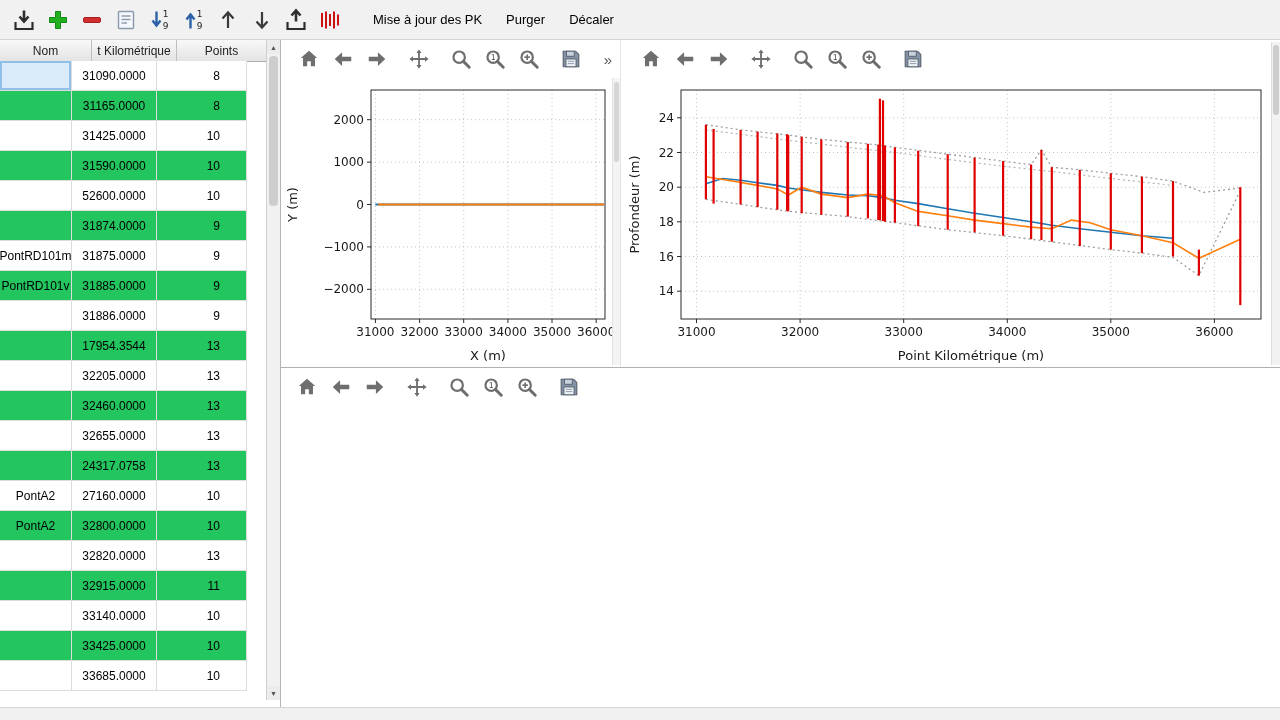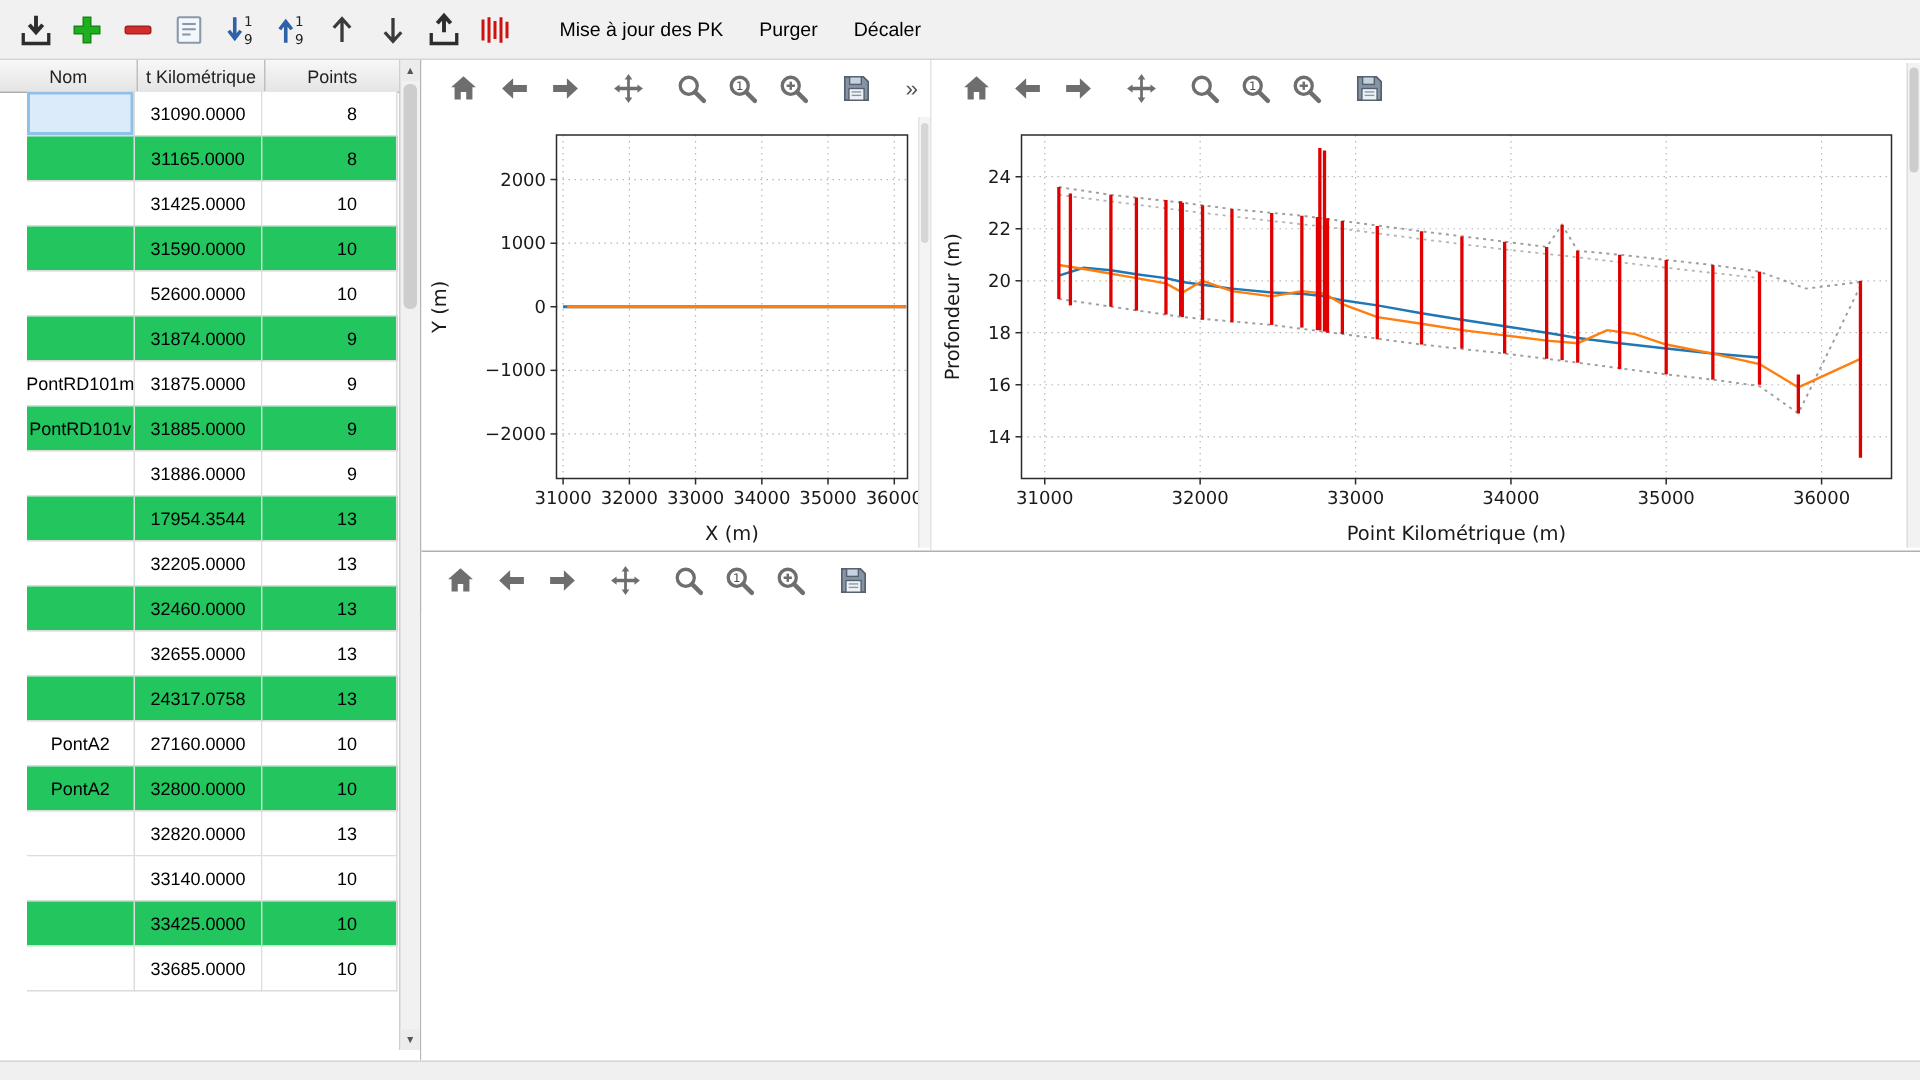--- a/index.html
+++ b/index.html
@@ -16,21 +16,21 @@
               font-family:inherit;color:#000000;margin-left:2px;}
   
   .table-panel{position:absolute;top:40px;left:0;width:281px;height:667px;background:#fff;
                border-right:1px solid #b5b5b5;box-sizing:border-box;}
   .thead{display:flex;height:21px;background:linear-gradient(#f8f8f8,#e4e4e4);
          border-bottom:1px solid #ababab;width:267px;}
   .th{display:flex;align-items:center;justify-content:center;border-right:1px solid #bfbfbf;
       box-sizing:border-box;font-size:12px;color:#222;}
   .th.nom{width:92px}.th.pk{width:85px}.th.points{width:90px}
   .tbody{position:absolute;top:21px;left:0;width:267px;}
-  .trow{display:flex;height:30px;margin-left:18px;}
+  .trow{display:flex;height:30px;}
   .trow.alt .cell{background:#22c55e;}
   .cell{display:flex;align-items:center;border-right:1px solid #dcdcdc;border-bottom:1px solid #dcdcdc;
         box-sizing:border-box;background:#fff;font-size:12px;}
   .cell.nom{width:72px;justify-content:center;}
   .cell.pk{width:85px;justify-content:center;}
   .cell.points{width:90px;justify-content:flex-end;padding-right:26px;}
   .cell.selected{background:#dcebf9 !important;box-shadow:inset 0 0 0 2px #8fc0e8;}
   .vscroll{position:absolute;top:0;right:0;width:14px;height:660px;background:#f1f1f1;
            border-left:1px solid #cfcfcf;box-sizing:border-box;}
   .sb-btn{height:14px;width:100%;display:flex;align-items:center;justify-content:center;
@@ -227,20 +227,25 @@
       </div>
       <div class="trow alt">
         <div class="cell nom">PontA2</div>
         <div class="cell pk">32800.0000</div>
         <div class="cell points">10</div>
       </div>
       <div class="trow">
         <div class="cell nom"></div>
         <div class="cell pk">32820.0000</div>
         <div class="cell points">13</div>
+      </div>
+      <div class="trow alt">
+        <div class="cell nom"></div>
+        <div class="cell pk">32915.0000</div>
+        <div class="cell points">11</div>
       </div>
       <div class="trow">
         <div class="cell nom"></div>
         <div class="cell pk">33140.0000</div>
         <div class="cell points">10</div>
       </div>
       <div class="trow alt">
         <div class="cell nom"></div>
         <div class="cell pk">33425.0000</div>
         <div class="cell points">10</div>

